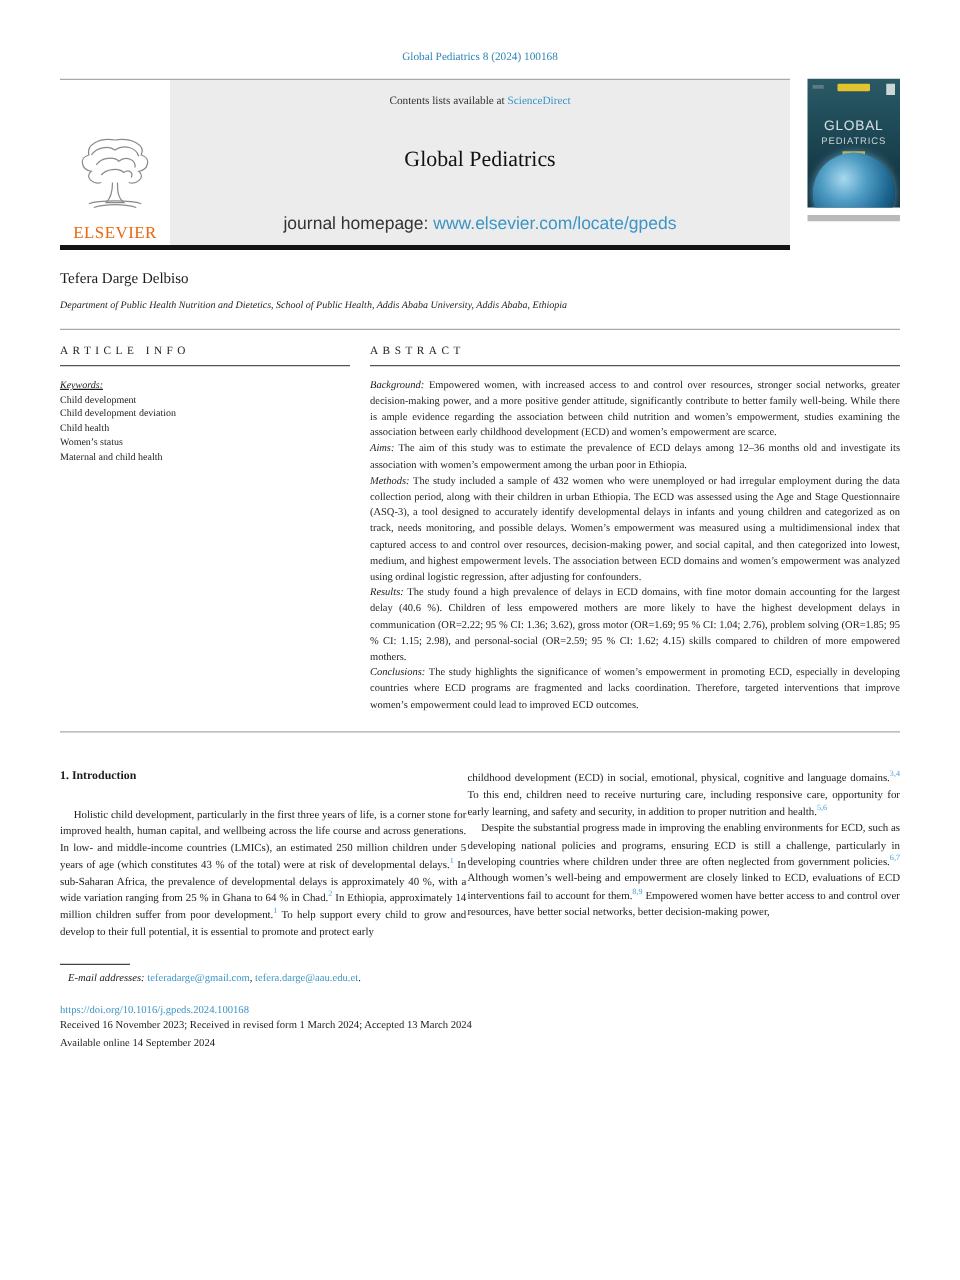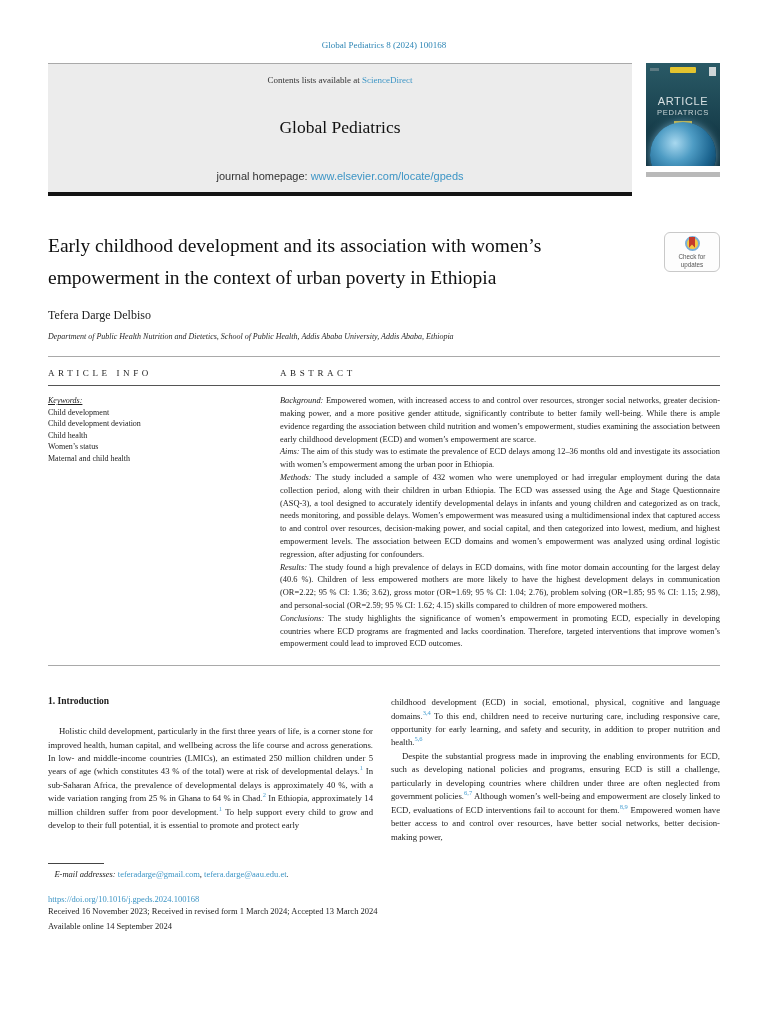--- a/index.html
+++ b/index.html
@@ -13,21 +13,21 @@
   .citation { padding-top:40px; text-align:center; font-size:9px; color:#2e86b5; }
 
   
   .header-wrap { display:flex; margin-top:13px; align-items:stretch; }
   .header-left { flex:1; display:flex; border-top:1px solid #a9a9a9; border-bottom:4px solid #141414; }
   .logo-box { width:88px; background:#fff; display:flex; flex-direction:column; align-items:center; justify-content:flex-end; padding:4px 4px 2px; }
   .elsevier-word { color:#e8680f; font-size:13.5px; letter-spacing:0.4px; margin-top:1px; }
   .band { flex:1; background:#ececec; text-align:center; padding:11px 8px 10px; display:flex; flex-direction:column; justify-content:space-between;gap:32px; }
   .band-line1 { font-size:9px; color:#333; }
   .band-title { font-size:17.5px; color:#111; }
-  .band-line3 { font-size:11px; font-family:"Liberation Sans", sans-serif; color:#333; }
+  .band-line3 { font-size:14px; font-family:"Liberation Sans", sans-serif; color:#333; }
 
   .cover-col { width:74px; margin-left:14px; }
   .cover { position:relative; width:74px; height:103px; overflow:hidden;
            background:linear-gradient(180deg,#2a5a66 0%,#1b4451 50%,#0d2d3a 100%); }
   .cover-badge { position:absolute; top:4px; left:50%; transform:translateX(-50%); width:26px; height:6px; background:#e3c42f; border-radius:1px; }
   .cover-corner { position:absolute; top:4px; right:4px; width:7px; height:9px; background:#cfd6d8; }
   .cover-corner-l { position:absolute; top:5px; left:4px; width:9px; height:3px; background:#5c7a82; }
   .cover-t1 { position:absolute; top:32px; width:100%; text-align:center; font-family:"Liberation Sans", sans-serif; font-size:11px; letter-spacing:0.6px; color:#d7e0e2; }
   .cover-t2 { position:absolute; top:45px; width:100%; text-align:center; font-family:"Liberation Sans", sans-serif; font-size:7.6px; letter-spacing:0.7px; color:#c8d4d6; }
   .cover-sub { position:absolute; top:58px; left:50%; transform:translateX(-50%); width:18px; height:3px; background:#c3a92c; }
@@ -43,31 +43,31 @@
                display:flex; flex-direction:column; align-items:center; justify-content:center; margin-top:2px; cursor:pointer; }
   .chk-icon { position:relative; width:15px; height:15px; border-radius:50%; background:#f3c members; background:#f5c944; border:2.5px solid #7aaed6; }
   .chk-flag { position:absolute; left:50%; top:-1px; transform:translateX(-50%); width:6px; height:11px; background:#c43a2c;
               clip-path:polygon(0 0,100% 0,100% 100%,50% 72%,0 100%); }
   .chk-text { font-family:"Liberation Sans", sans-serif; font-size:6.3px; color:#555; line-height:1.25; text-align:center; margin-top:2px; }
 
   .author { font-size:12px; margin-top:15px; }
   .affil { font-size:8px; font-style:italic; margin-top:9px; color:#1f1f1f;font-family:Liberation Serif, serif; }
 
   
-  .info-block { display:flex; margin-top:15px; border-top:1px solid #a9a9a9; border-bottom:1px solid #a9a9a9; padding-bottom:14px; }
+  .info-block { display:flex; gap:16px; margin-top:15px; border-top:1px solid #a9a9a9; border-bottom:1px solid #a9a9a9; padding-bottom:14px; }
   .info-col { width:232px; }
   .abs-col { flex:1; }
   .block-heading { font-size:9px; letter-spacing:3.6px; color:#222; padding:11px 0 7px; border-bottom:1px solid #555; margin-bottom:9px; }
   .kw-label { font-size:8px; font-style:italic; line-height:11.5px;text-decoration:underline; }
   .kw-item { font-size:8px; line-height:11.5px; }
   .abs-p { font-size:8.4px; line-height:12.8px; text-align:justify; }
   .abs-label { font-style:italic; }
 
   
-  .body-cols { display:flex; gap:18px; margin-top:30px; }
+  .body-cols { display:flex; gap:1px; margin-top:30px; }
   .col-left { width:325px; }
   .col-right { flex:1; }
   .sec-heading { font-size:9.5px; font-weight:bold; margin-bottom:19px; }
   .body-p { font-size:8.7px; line-height:13.45px; text-align:justify; }
   .indent { text-indent:11px; }
   sup.ref { color:#4aa0d2; font-size:6.5px; line-height:0; cursor:pointer; }
 
   
   .fn-rule { width:56px; border-top:1px solid #444; margin-top:19px; }
   .footnote { font-size:8.5px; margin-top:5px; }
@@ -78,49 +78,57 @@
 </style>
 </head>
 <body>
 
 <div class="page">
 
   <div class="citation">Global Pediatrics 8 (2024) 100168</div>
 
   <div class="header-wrap">
     <div class="header-left">
+      <div class="logo-box">
+        <span>
+          <svg width="66" height="64" viewBox="0 0 66 64">
+            <g fill="none" stroke="#8a8a8a" stroke-width="1">
+              <path d="M33 4 C20 2, 10 8, 12 16 C4 18, 6 28, 14 29 C8 34, 16 40, 22 38"></path>
+              <path d="M33 4 C46 2, 58 8, 54 16 C62 18, 60 28, 52 29 C58 34, 50 40, 44 38"></path>
+              <path d="M14 16 C18 10, 28 8, 33 12 C40 7, 50 10, 52 17"></path>
+              <path d="M18 24 C22 18, 32 17, 36 21 C42 16, 50 20, 49 26"></path>
+              <path d="M22 32 C26 27, 36 26, 40 30 C44 27, 48 30, 46 34"></path>
+              <path d="M31 38 C31 44, 30 50, 26 54 L40 54 C35 50, 35 44, 35 38"></path>
+              <path d="M12 55 C20 52, 46 52, 54 55"></path>
+              <path d="M16 58 C26 55, 40 55, 50 58"></path>
+            </g>
+          </svg>
+        </span>
+        <span class="elsevier-word">ELSEVIER</span>
+      </div>
       <div class="band">
         <div class="band-line1"><span>Contents lists available at </span><span class="link">ScienceDirect</span></div>
         <div class="band-title">Global Pediatrics</div>
         <div class="band-line3"><span>journal homepage: </span><span class="link">www.elsevier.com/locate/gpeds</span></div>
       </div>
     </div>
     <div class="cover-col">
       <div class="cover">
         <div class="cover-corner-l"></div>
         <div class="cover-badge"></div>
         <div class="cover-corner"></div>
-        <div class="cover-t1">ARTICLE</div>
+        <div class="cover-t1">GLOBAL</div>
         <div class="cover-t2">PEDIATRICS</div>
         <div class="cover-sub"></div>
         <div class="earth"></div>
       </div>
       <div class="cover-bar"></div>
     </div>
   </div>
 
-  <div class="title-row">
-    <h1 class="art-title">Early childhood development and its association with women’s empowerment in the context of urban poverty in Ethiopia</h1>
-    <div class="chk-badge">
-      <span class="chk-icon">
-          <span class="chk-flag"></span>
-        </span>
-      <span class="chk-text"><span>Check for</span><br><span>updates</span></span>
-    </div>
-  </div>
 
   <div class="author">Tefera Darge Delbiso</div>
   <div class="affil">Department of Public Health Nutrition and Dietetics, School of Public Health, Addis Ababa University, Addis Ababa, Ethiopia</div>
 
   <div class="info-block">
     <div class="info-col">
       <div class="block-heading" style="letter-spacing: 3.6px;">ARTICLE INFO</div>
       <div class="kw-label">Keywords:</div>
       <div class="kw-item">Child development</div>
       <div class="kw-item">Child development deviation</div>

